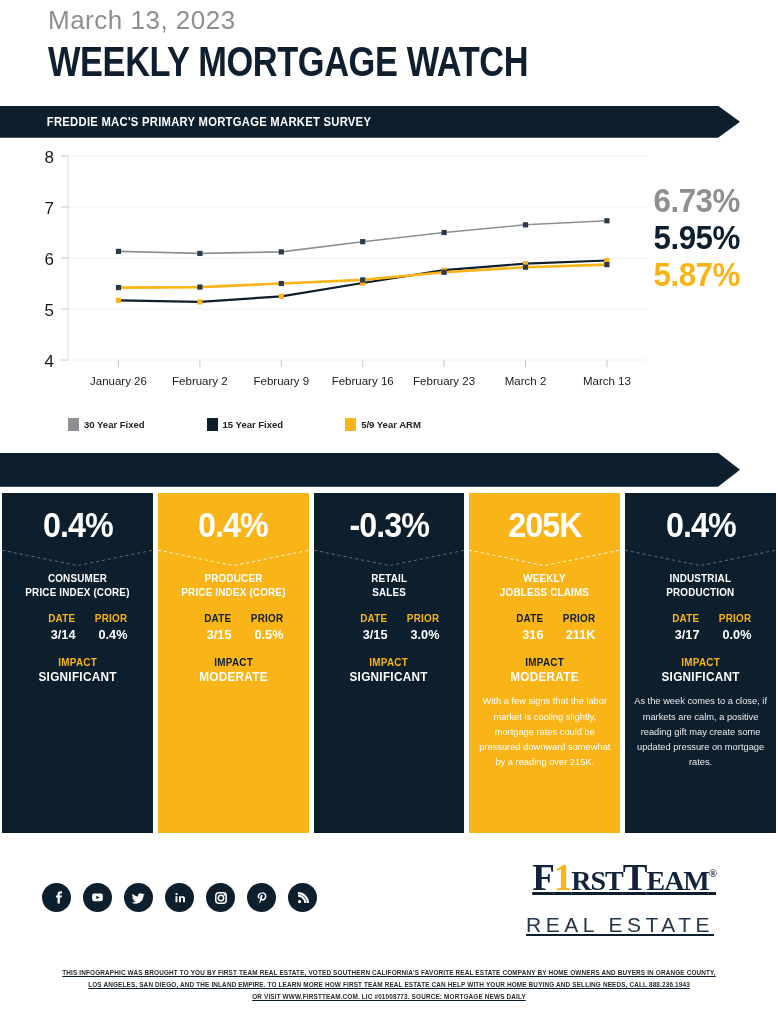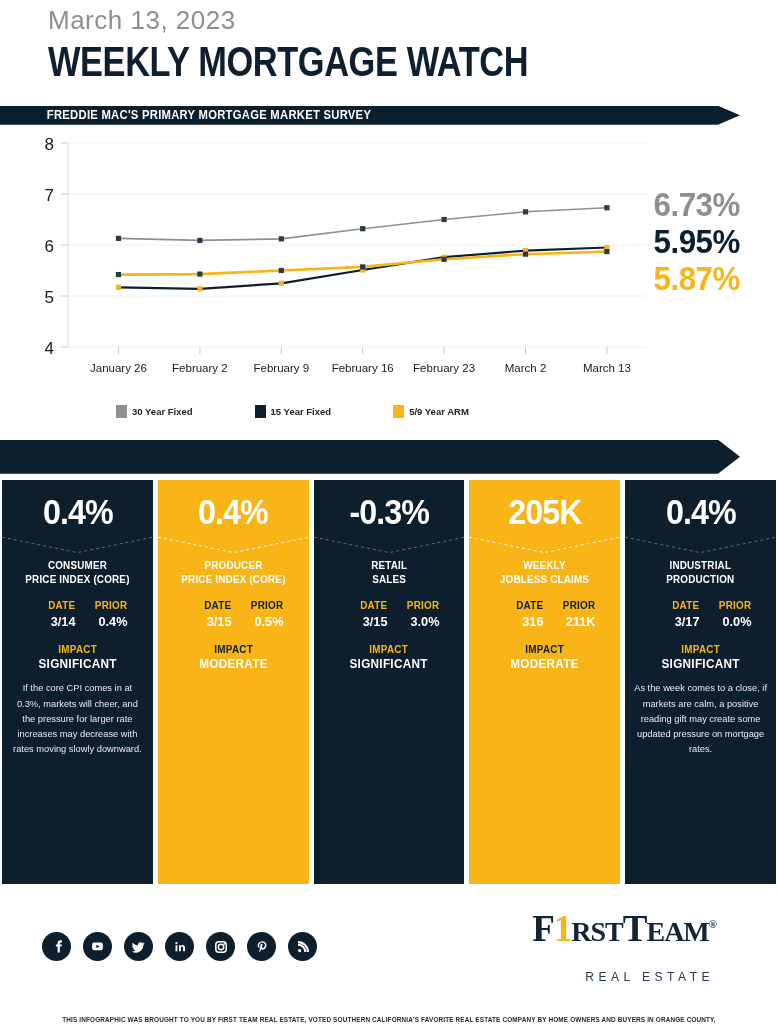--- a/index.html
+++ b/index.html
@@ -22,62 +22,61 @@
   }
   .hdr-title {
     font-size:43px; font-weight:bold; color:#101f2e;
     letter-spacing:-0.5px; line-height:1.05;
     transform:scaleX(0.80); transform-origin:left center;
     margin-top:4px; white-space:nowrap;
   }
 
   
   .ribbon {
-    position:relative; background:#0d1e2d; height:19px;
+    position:relative; background:#0d1e2d; height:32px;
     display:flex; align-items:center;
     -webkit-clip-path: polygon(0 0, calc(100% - 60px) 0, calc(100% - 38px) 50%, calc(100% - 60px) 100%, 0 100%);
     clip-path: polygon(0 0, calc(100% - 60px) 0, calc(100% - 38px) 50%, calc(100% - 60px) 100%, 0 100%);
   }
   .ribbon-label {
     color:#ffffff; font-size:12.5px; font-weight:bold;
     letter-spacing:.3px; padding-left:52px;
     transform:scaleX(0.9); transform-origin:left center;
     white-space:nowrap;
   }
   .ribbon-1 { margin-top:22px; }
   .ribbon-2 { margin-top:0; height:34px; }
 
   
   .chart-wrap { position:relative; height:282px; }
   .chart-svg { display:block; }
   .rates-col {
-    position:absolute; right:38px; top:62px;
+    position:absolute; right:38px; top:45px;
     text-align:left; line-height:1.0;
   }
   .rate-val {
     font-size:34px; font-weight:bold; letter-spacing:-0.5px;
     transform:scaleX(0.92); transform-origin:right center;
   }
   .rate-30 { color:#8d8f92; }
   .rate-15 { color:#0d1e2d; margin-top:3px; }
   .rate-arm{ color:#f9b418; margin-top:3px; }
 
   .legend {
     display:flex; padding-left:68px; margin-top:-2px;
     align-items:center;
-    margin-left:48px;
   }
   .legend-item { display:flex; align-items:center; margin-right:62px; }
   .legend-sw { width:11px; height:13px; margin-right:5px; }
   .legend-lbl { font-size:9.5px; font-weight:bold; color:#222; }
 
   
   .cards {
     display:flex; gap:5px; padding:0 2px; margin-top:6px;
-    height:404px;
+    height:340px;
   }
   .card {
     flex:1; position:relative; overflow:hidden;
     display:flex; flex-direction:column; align-items:center;
     padding-top:14px;
   }
   .card.dark { background:#0d1e2d; }
   .card.gold { background:#f9b418; }
   .card-big {
     font-size:35px; font-weight:bold; letter-spacing:-1px;
@@ -125,21 +124,21 @@
   .card.dark .impact-val { color:#ffffff; }
   .card.gold .impact-val { color:#ffffff; }
   .card-desc {
     font-size:9.3px; text-align:center; line-height:1.62;
     margin-top:10px; padding:0 9px; font-weight:normal;
   }
   .card.dark .card-desc { color:#e9eaec; }
   .card.gold .card-desc { color:#ffffff; }
 
   
-  .footer { padding-top:26px; }
+  .footer { padding-top:26px;text-decoration:underline; }
   .footer-main {
     display:flex; align-items:center;
     justify-content:space-between; padding:0 42px;
   }
   .socials { display:flex; gap:12px; }
   .soc {
     width:29px; height:29px; border-radius:50%;
     background:#0d1e2d; display:flex;
     align-items:center; justify-content:center;
   }
@@ -147,22 +146,22 @@
   .logo { text-align:right; padding-right:20px; }
   .logo-main {
     font-family:"Liberation Serif", serif;
     font-size:37px; font-weight:bold; color:#12233a;
     letter-spacing:-1px; line-height:1; white-space:nowrap;
   }
   .logo-main .one { color:#f9b418; }
   .logo-main .sm { font-size:28px; }
   .logo-main .reg { font-size:11px; vertical-align:super; }
   .logo-sub {
-    font-size:12px; color:#26364c; letter-spacing:4.5px;
-    margin-top:23px; text-align:right; padding-right:2px;
+    font-size:21px; color:#26364c; letter-spacing:4.5px;
+    margin-top:17px; text-align:right; padding-right:2px;
   }
   .fineprint {
     margin-top:30px; text-align:center;
     font-size:6.6px; font-weight:bold; color:#2a2a2a;
     line-height:1.85; letter-spacing:.15px;
     padding:0 52px; transform:scaleX(0.97);
   }
 </style>
 </head>
 <body>
@@ -274,21 +273,20 @@
           <div class="dp-head cond">DATE</div>
           <div class="dp-val cond">3/14</div>
         </div>
         <div class="dp-cell">
           <div class="dp-head cond">PRIOR</div>
           <div class="dp-val cond">0.4%</div>
         </div>
       </div>
       <div class="impact-head cond">IMPACT</div>
       <div class="impact-val cond">SIGNIFICANT</div>
-      <div class="card-desc cond">If the core CPI comes in at 0.3%, markets will cheer, and the pressure for larger rate increases may decrease with rates moving slowly downward.</div>
     </div>
     <div class="card gold">
       <div class="card-big cond">0.4%</div>
       <div class="zigzag">
         <svg viewBox="0 0 100 20" preserveAspectRatio="none">
           <path d="M0 2 L50 16 L100 2" fill="none" stroke="#ffffff" stroke-width="0.9" stroke-dasharray="3 3" vector-effect="non-scaling-stroke"></path>
         </svg>
       </div>
       <div class="card-name cond">
         <div>PRODUCER</div>
@@ -347,20 +345,21 @@
           <div class="dp-head cond">DATE</div>
           <div class="dp-val cond">316</div>
         </div>
         <div class="dp-cell">
           <div class="dp-head cond">PRIOR</div>
           <div class="dp-val cond">211K</div>
         </div>
       </div>
       <div class="impact-head cond">IMPACT</div>
       <div class="impact-val cond">MODERATE</div>
+      <div class="card-desc cond">With a few signs that the labor market is cooling slightly, mortgage rates could be pressured downward somewhat by a reading over 215K.</div>
     </div>
     <div class="card dark">
       <div class="card-big cond">0.4%</div>
       <div class="zigzag">
         <svg viewBox="0 0 100 20" preserveAspectRatio="none">
           <path d="M0 2 L50 16 L100 2" fill="none" stroke="#6e757e" stroke-width="0.9" stroke-dasharray="3 3" vector-effect="non-scaling-stroke"></path>
         </svg>
       </div>
       <div class="card-name cond">
         <div>INDUSTRIAL</div>

